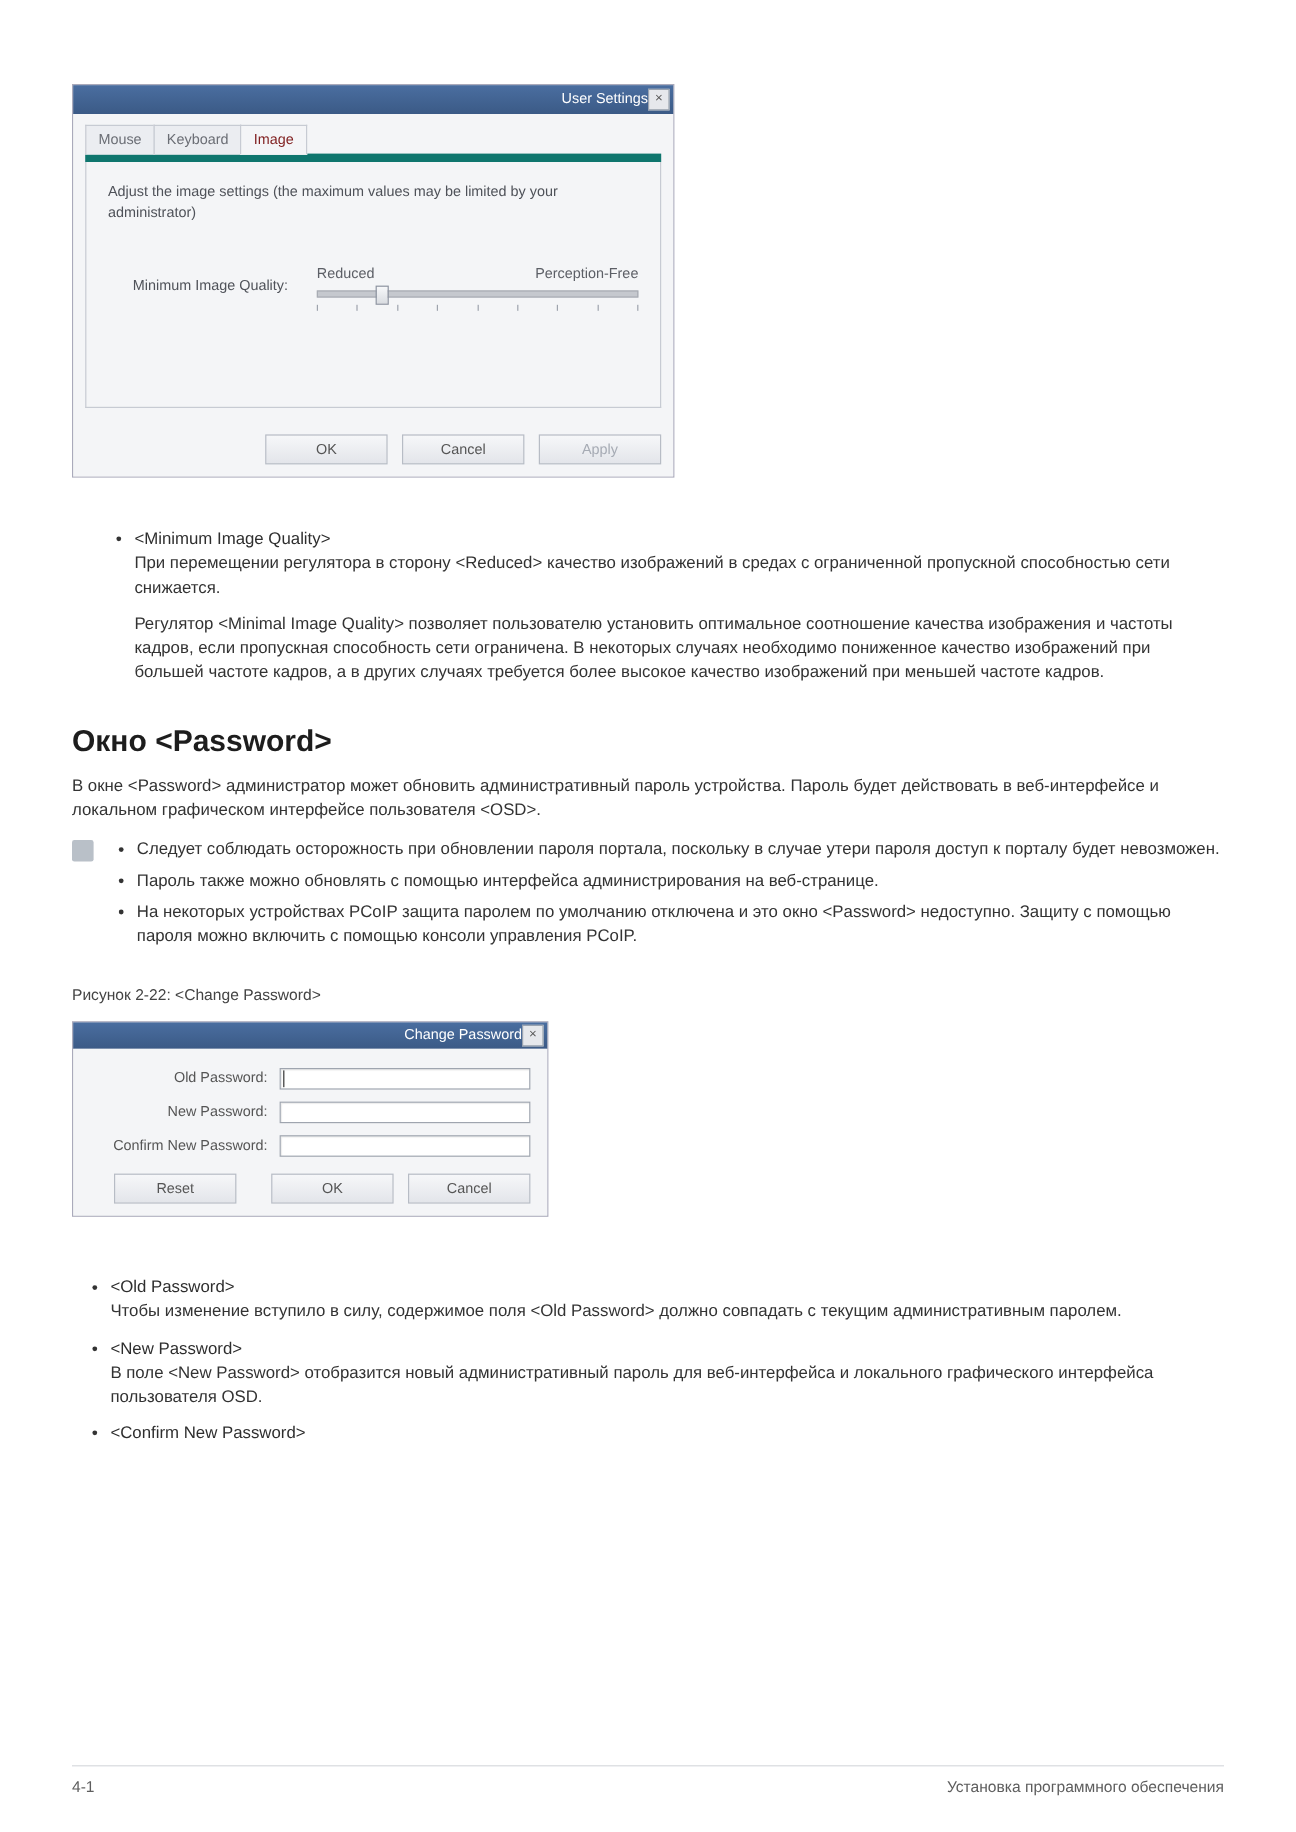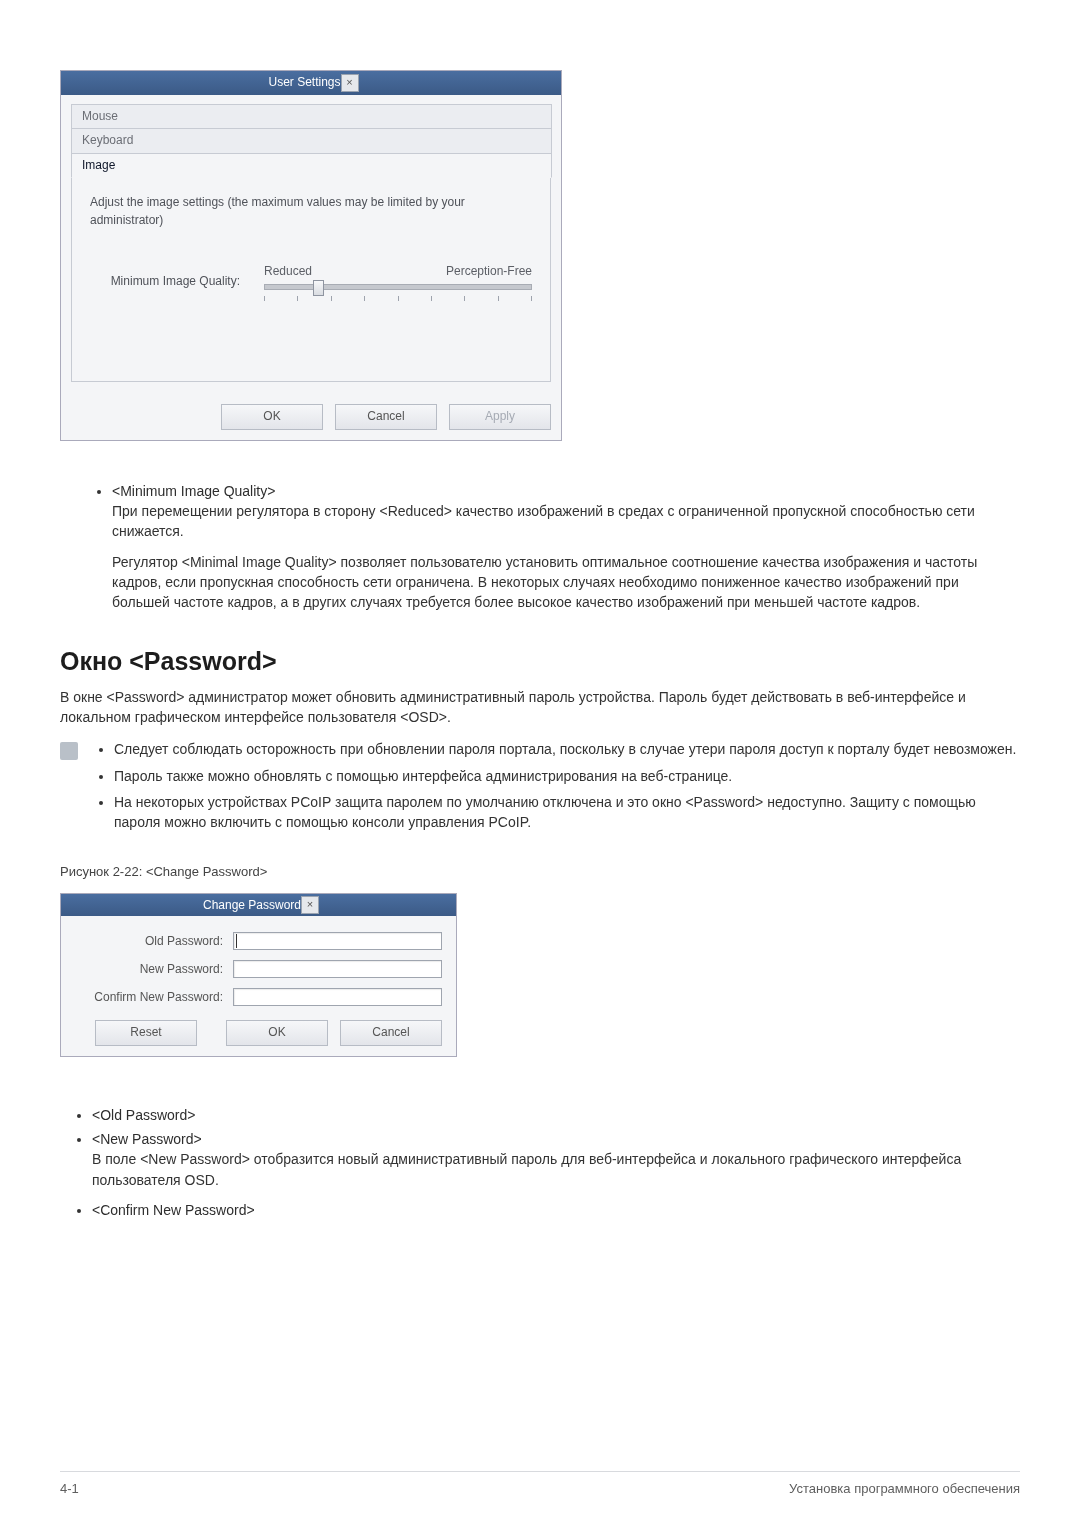--- a/index.html
+++ b/index.html
@@ -21,21 +21,21 @@
   .dialog {
     border: 1px solid #aab;
     background: linear-gradient(#f0f1f3, #e8e9ec);
     width: 500px;
     box-shadow: 0 0 0 1px #cfd3da inset;
     margin-bottom: 40px;
   }
   .dialog-titlebar {
     display: flex;
     align-items: center;
-    justify-content: center;
+    justify-content: flex-end;
     background: linear-gradient(#4a6ea0, #3b5a86);
     color: #fff;
     font-size: 12px;
     padding: 3px 3px 3px 8px;
     height: 18px;
   }
   .close-btn {
     width: 16px;
     height: 16px;
     background: #e6e8ec;
@@ -46,39 +46,38 @@
     text-align: center;
     cursor: pointer;
   }
   .dialog-body {
     background: #f4f5f7;
     padding: 8px 10px 10px 10px;
   }
   
   .tabs {
     display: flex;
-    border-bottom: 1px solid #0f766e;
+    border-bottom: 7px solid #0f766e;
     font-size: 12px;
     color: #6b6e75;
     margin-bottom: 14px;
-    flex-direction: column;
   }
   .tab {
     padding: 3px 10px;
     border: 1px solid #c7cbd3;
     border-bottom: none;
     background: #ebedf1;
     margin-right: -1px;
     cursor: pointer;
     position: relative;
     top: 1px;
   }
   .tab.active {
     background: #f4f5f7;
-    color: #0f172a;
+    color: #7f1d1d;
     border-bottom: 1px solid #f4f5f7;
   }
   .settings-panel {
     border: 1px solid #c7cbd3;
     border-top: none;
     padding: 16px 18px 80px 18px;
     background: #f4f5f7;
     font-size: 12px;
     color: #4f5259;
     margin-top: -14px;
@@ -339,20 +338,21 @@
         <div class="btn reset">Reset</div>
         <div class="btn" style="margin-right:12px">OK</div>
         <div class="btn">Cancel</div>
       </div>
     </div>
   </div>
 
   <ul class="doc-list" style="margin-top:48px; padding-left:32px;">
     <li>
       <div class="term">&lt;Old Password&gt;</div>
+      <div class="para">Чтобы изменение вступило в силу, содержимое поля &lt;Old Password&gt; должно совпадать с текущим административным паролем.</div>
     </li>
     <li>
       <div class="term">&lt;New Password&gt;</div>
       <div class="para">В поле &lt;New Password&gt; отобразится новый административный пароль для веб-интерфейса и локального графического интерфейса пользователя OSD.</div>
     </li>
     <li>
       <div class="term">&lt;Confirm New Password&gt;</div>
     </li>
   </ul>
 

